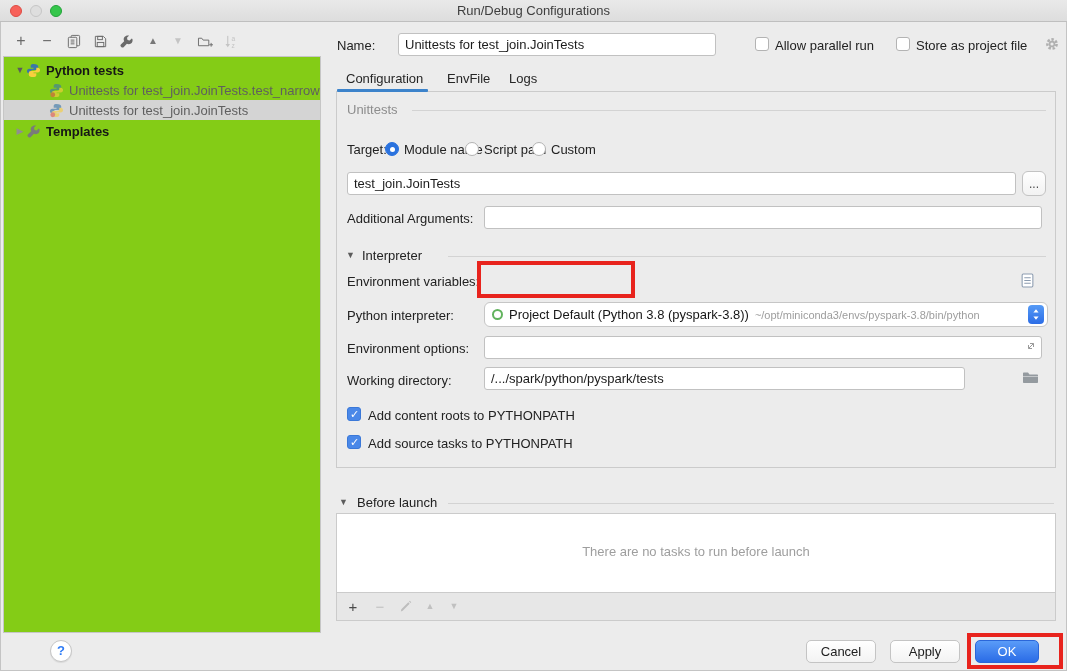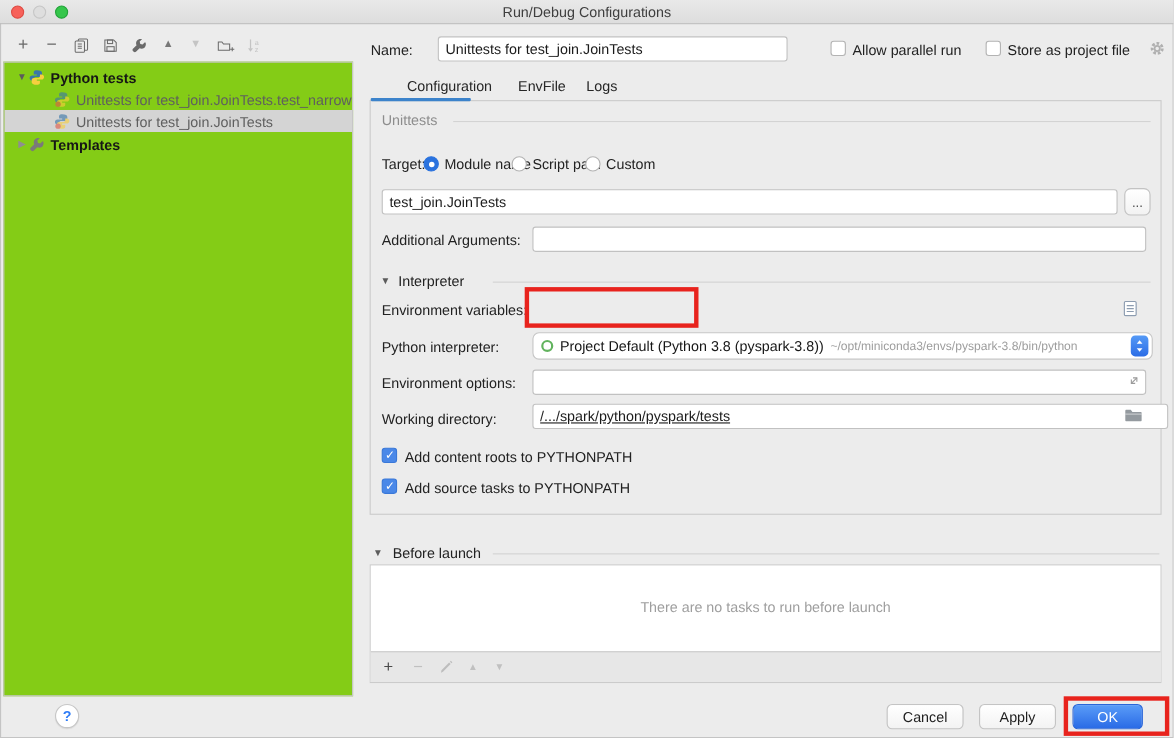--- a/index.html
+++ b/index.html
@@ -64,21 +64,21 @@
   .cb.on::after {
     content:"✓"; color:#fff; font-size:11px; font-weight:bold;
     position:absolute; left:2px; top:0px; line-height:13px;
   }
   .radio { position:absolute; width:14px; height:14px; border-radius:50%;
     background:#fff; border:1px solid #b3b3b3; }
   .radio.on { background:#2a72de; border-color:#2a72de; }
   .radio.on::after { content:""; position:absolute; left:4px; top:4px; width:5px; height:5px;
     border-radius:50%; background:#fff; }
   
-  .tab { position:absolute; top:71px; color:#262626; cursor:default;margin-left:24px; }
+  .tab { position:absolute; top:71px; color:#262626; cursor:default; }
   .tab-underline { position:absolute; left:337px; top:89px; width:91px; height:3px;
     background:#3c83cb; border-radius:1px; z-index:2; }
   .content-panel { position:absolute; left:336px; top:91px; width:720px; height:377px;
     border:1px solid #cbcbcb; }
   
   .combo {
     position:absolute; left:484px; top:302px; width:564px; height:25px;
     background:#fff; border:1px solid #c6c6c6; border-radius:6px;
     display:flex; align-items:center; padding:0 22px 0 7px; overflow:hidden; white-space:nowrap;
   }
@@ -271,21 +271,21 @@
   <input class="tinput" style="left: 484px; top: 336px; width: 558px; height: 23px;" value="">
   <span class="fieldicon" style="left:1024px;top:339px">
     <svg width="14" height="14" viewBox="0 0 14 14" stroke="#9a9a9a" fill="none">
       <path d="M4.5 9.5 9.5 4.5"></path>
         <path d="M6 4.5h3.5V8"></path>
         <path d="M8 9.5H4.5V6"></path>
     </svg>
   </span>
 
   <span class="lbl" style="left:347px;top:373px">Working directory:</span>
-  <input class="tinput" style="left: 484px; top: 367px; width: 578px; height: 23px; text-decoration: underline;" value="/.../spark/python/pyspark/tests">
+  <input class="tinput" style="left: 484px; top: 367px; width: 481px; height: 23px;" value="/.../spark/python/pyspark/tests">
   <span class="fieldicon" style="left:1022px;top:371px">
     <svg width="16" height="14" viewBox="0 0 16 14">
       <path d="M1 2.5c0-.6.4-1 1-1h4l1.5 2H15c.6 0 1 .4 1 1V11c0 .6-.4 1-1 1H2c-.6 0-1-.4-1-1z" fill="#949a9f"></path>
       <path d="M1 5h15v1H1z" fill="#fff" opacity=".45"></path>
     </svg>
   </span>
 
   <span class="cb on" style="left:347px;top:407px"></span>
   <span class="lbl" style="left:368px;top:408px">Add content roots to PYTHONPATH</span>
   <span class="cb on" style="left:347px;top:435px"></span>

